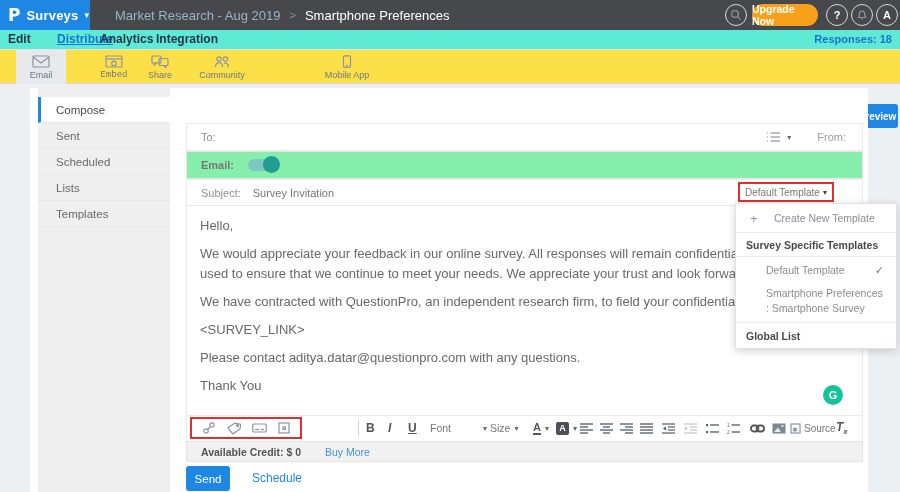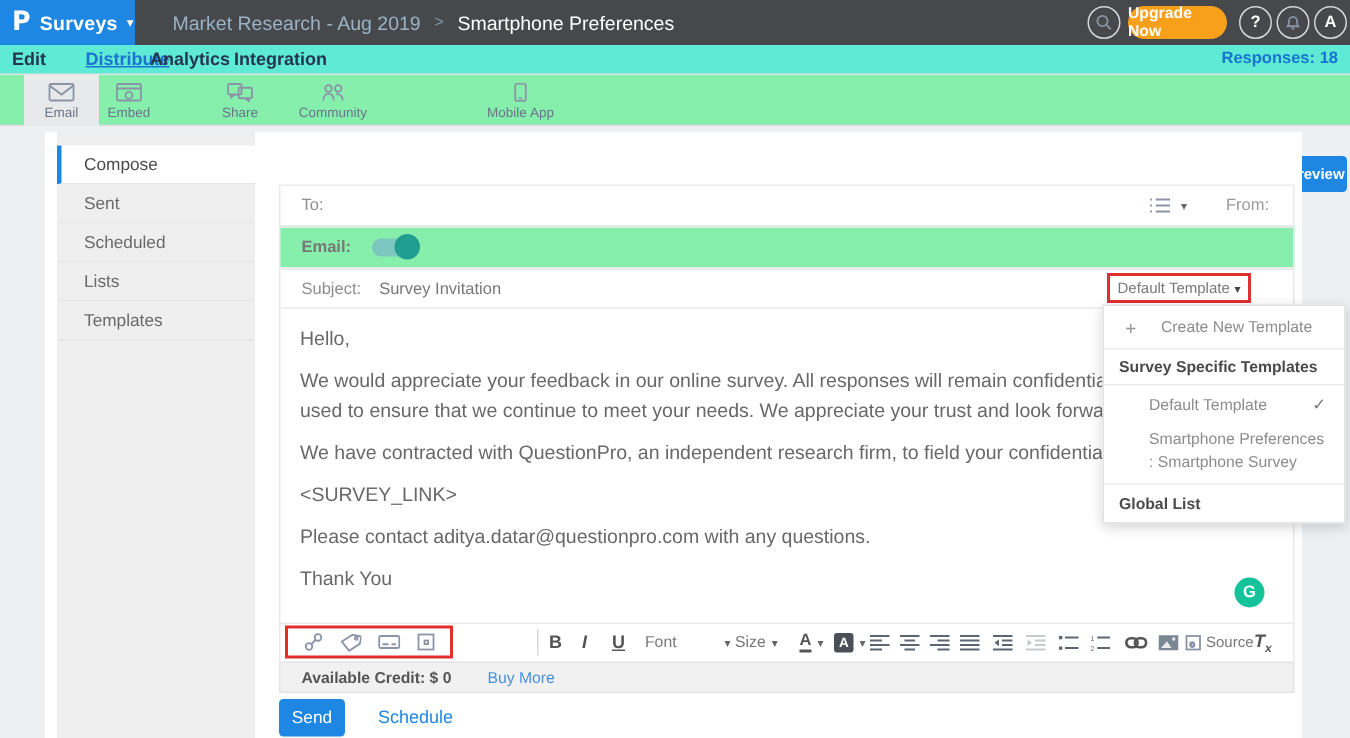--- a/index.html
+++ b/index.html
@@ -20,21 +20,21 @@
   .circle-btn { position:absolute; top:4px; width:22px; height:22px; border:1px solid #d7d7d7; border-radius:50%; color:#fff; display:flex; align-items:center; justify-content:center; font-size:11px; font-weight:700; }
   .upgrade { position:absolute; top:4px; left:752px; width:66px; height:22px; background:#f9a01b; border-radius:11px; color:#fff; font-size:10.5px; font-weight:700; display:flex; align-items:center; justify-content:center; }
 
   
   .navrow { position:absolute; top:30px; left:0; width:900px; height:20px; background:#5eead4; border-bottom:1px solid #e3e3e3; }
   .navitem { position:absolute; top:0; height:20px; line-height:19px; font-size:12px; font-weight:700; color:#24364e; }
   .navitem.active { color:#1a73d1; text-decoration:underline; }
   .responses { position:absolute; right:8px; top:0; height:20px; line-height:19px; font-size:11px; font-weight:700; color:#1a73d1; }
 
   
-  .chanbar { position:absolute; top:50px; left:0; width:900px; height:34px; background:#86efac; border-bottom:1px solid #d6d9dc; }
+  .chanbar { position:absolute; top:50px; left:0; width:900px; height:34px; background:#fde047; border-bottom:1px solid #d6d9dc; }
   .chantab { position:absolute; top:0; height:34px; display:flex; flex-direction:column; align-items:center; justify-content:center; gap:2px; }
   .chantab.selected { background:#e7e9eb; }
   .chanlabel { font-size:9px; color:#69768a; }
   .licon svg { display:block; }
   .licon svg * { stroke:#8a94a6; fill:none; stroke-width:1.2; }
   .urlbox { position:absolute; left:660px; top:55px; width:178px; height:22px; background:#f4f5f6; border:1px solid #d9dcdf; border-radius:2px; font-size:10.5px; color:#555; padding:0 18px 0 6px; font-family:"Liberation Sans", sans-serif; }
   .urlpencil { position:absolute; left:820px; top:57px; font-size:12px; color:#666; }
   .previewbtn { position:absolute; left:842px; top:54px; width:56px; height:24px; background:#1e87e4; border-radius:3px; color:#fff; font-size:10px; font-weight:700; display:flex; align-items:center; justify-content:center; gap:4px; }
 
   
@@ -149,21 +149,21 @@
   <div class="chanbar">
     <div class="chantab selected" style="left:16px; width:50px;">
       <span class="licon">
         <svg width="18" height="13" viewBox="0 0 18 13">
             <rect x="1" y="1" width="16" height="11" rx="1"></rect>
             <path d="M1 2 L9 8 L17 2"></path>
           </svg>
       </span>
       <span class="chanlabel">Email</span>
     </div>
-    <div class="chantab" style="left:60px; width:52px;">
+    <div class="chantab" style="left:88px; width:52px;font-family:Liberation Mono, monospace;">
       <span class="licon">
         <svg width="18" height="13" viewBox="0 0 18 13">
             <rect x="1" y="1" width="16" height="11" rx="1"></rect>
             <line x1="1" y1="4" x2="17" y2="4"></line>
             <circle cx="9" cy="8.5" r="2.3"></circle>
           </svg>
       </span>
       <span class="chanlabel">Embed</span>
     </div>
     <div class="chantab" style="left:134px; width:52px;">

